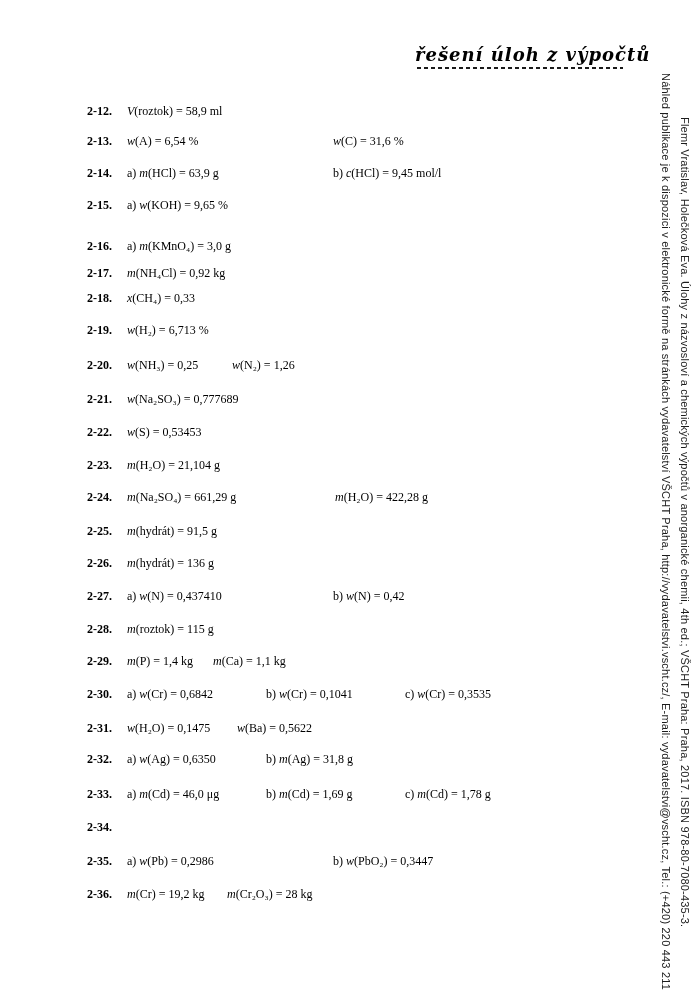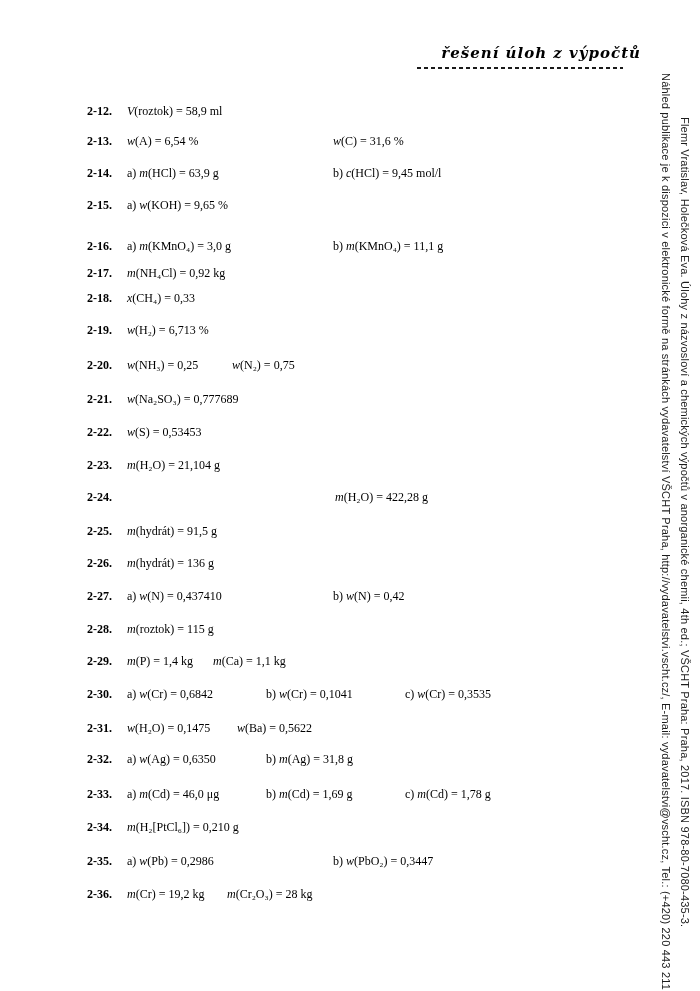--- a/index.html
+++ b/index.html
@@ -2,22 +2,22 @@
 <html><head>
 <meta charset="utf-8">
 <style>
   html,body{margin:0;padding:0;background:#ffffff;}
   .page{
     position:relative;width:700px;height:991px;background:#ffffff;color:#000;
     font-family:"Liberation Serif","DejaVu Serif",serif;overflow:hidden;
   }
   
   .header-title{
-    position:absolute;top:44px;left:436px;width:205px;text-align:right;
-    font-style:italic;font-weight:600;font-size:15px;letter-spacing:1px;
+    position:absolute;top:44px;left:415px;width:205px;text-align:right;
+    font-style:italic;font-weight:600;font-size:18px;letter-spacing:1px;
     font-family:"DejaVu Serif","Liberation Serif",serif;white-space:nowrap;
   }
   .dashed-rule{
     position:absolute;top:67px;left:417px;width:206px;height:2px;
     background:repeating-linear-gradient(to right,#1a1a1a 0 4px,transparent 4px 7px);
   }
   
   .row{position:absolute;left:0;width:640px;height:22px;font-size:12px;line-height:20px;white-space:nowrap;}
   .num{position:absolute;left:87px;font-weight:bold;}
   .item{position:absolute;top:0;}
@@ -63,61 +63,61 @@
     </div>
 
     <div class="row" style="top:195px">
       <span class="num">2-15.</span>
       <span class="item" style="left:127px"><span>a) </span><i>w</i><span>(KOH) = 9,65 %</span></span>
     </div>
 
     <div class="row" style="top:236px">
       <span class="num">2-16.</span>
       <span class="item" style="left:127px"><span>a) </span><i>m</i><span>(KMnO₄) = 3,0 g</span></span>
-      <span class="item" style="left:333px"><span>b) </span><i>m</i><span>(KMnO₄) = 11,1 g</span></span>
     </div>
 
     <div class="row" style="top:263px">
       <span class="num">2-17.</span>
       <span class="item" style="left:127px"><span></span><i>m</i><span>(NH₄Cl) = 0,92 kg</span></span>
     </div>
 
     <div class="row" style="top:288px">
       <span class="num">2-18.</span>
       <span class="item" style="left:127px"><span></span><i>x</i><span>(CH₄) = 0,33</span></span>
     </div>
 
     <div class="row" style="top:320px">
       <span class="num">2-19.</span>
       <span class="item" style="left:127px"><span></span><i>w</i><span>(H₂) = 6,713 %</span></span>
     </div>
 
     <div class="row" style="top:355px">
       <span class="num">2-20.</span>
       <span class="item" style="left:127px"><span></span><i>w</i><span>(NH₃) = 0,25</span></span>
-      <span class="item" style="left:232px"><span></span><i>w</i><span>(N₂) = 0,75</span></span>
+      <span class="item" style="left:232px"><span></span><i>w</i><span>(N₂) = 1,26</span></span>
     </div>
 
     <div class="row" style="top:389px">
       <span class="num">2-21.</span>
       <span class="item" style="left:127px"><span></span><i>w</i><span>(Na₂SO₃) = 0,777689</span></span>
     </div>
 
     <div class="row" style="top:422px">
       <span class="num">2-22.</span>
       <span class="item" style="left:127px"><span></span><i>w</i><span>(S) = 0,53453</span></span>
     </div>
 
     <div class="row" style="top:455px">
       <span class="num">2-23.</span>
       <span class="item" style="left:127px"><span></span><i>m</i><span>(H₂O) = 21,104 g</span></span>
     </div>
 
     <div class="row" style="top:487px">
       <span class="num">2-24.</span>
+      <span class="item" style="left:127px"><span></span><i>m</i><span>(Na₂SO₄) = 661,29 g</span></span>
       <span class="item" style="left:335px"><span></span><i>m</i><span>(H₂O) = 422,28 g</span></span>
     </div>
 
     <div class="row" style="top:521px">
       <span class="num">2-25.</span>
       <span class="item" style="left:127px"><span></span><i>m</i><span>(hydrát) = 91,5 g</span></span>
     </div>
 
     <div class="row" style="top:553px">
       <span class="num">2-26.</span>
@@ -162,21 +162,20 @@
 
     <div class="row" style="top:784px">
       <span class="num">2-33.</span>
       <span class="item" style="left:127px"><span>a) </span><i>m</i><span>(Cd) = 46,0 μg</span></span>
       <span class="item" style="left:266px"><span>b) </span><i>m</i><span>(Cd) = 1,69 g</span></span>
       <span class="item" style="left:405px"><span>c) </span><i>m</i><span>(Cd) = 1,78 g</span></span>
     </div>
 
     <div class="row" style="top:817px">
       <span class="num">2-34.</span>
-      <span class="item" style="left:127px"><span></span><i>m</i><span>(H₂[PtCl₆]) = 0,210 g</span></span>
     </div>
 
     <div class="row" style="top:851px">
       <span class="num">2-35.</span>
       <span class="item" style="left:127px"><span>a) </span><i>w</i><span>(Pb) = 0,2986</span></span>
       <span class="item" style="left:333px"><span>b) </span><i>w</i><span>(PbO₂) = 0,3447</span></span>
     </div>
 
     <div class="row" style="top:884px">
       <span class="num">2-36.</span>

